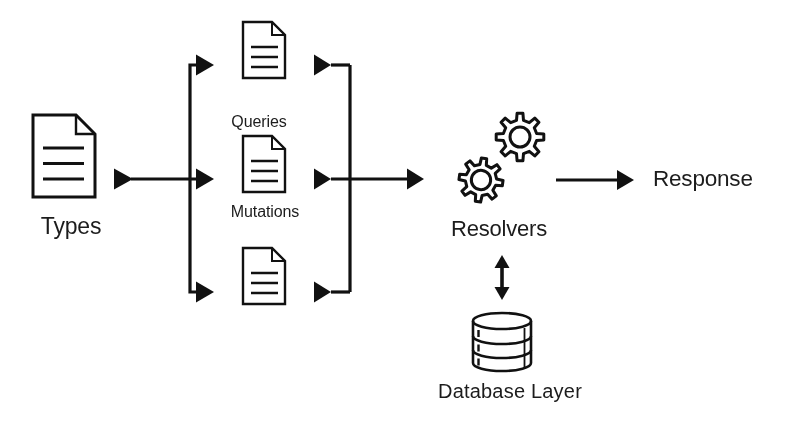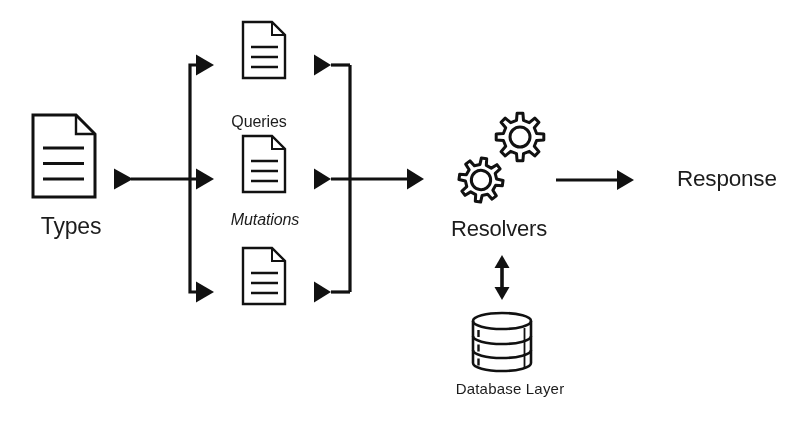--- a/index.html
+++ b/index.html
@@ -111,18 +111,18 @@
       <path d="M473 363 A29 8 0 0 0 531 363"></path>
       <path d="M473 336 A29 8 0 0 0 531 336"></path>
       <path d="M473 350 A29 8 0 0 0 531 350"></path>
       <path d="M524.5 328 V367" stroke-width="1.8"></path>
       <path d="M478.5 330 V337 M478.5 344.5 V351.5 M478.5 358.5 V365.5" stroke-width="2.4"></path>
     </g>
   </svg>
 
   <div class="lbl big center" style="left:71px;  top:215px;">Types</div>
   <div class="lbl small center" style="left:259px; top:94px;margin-top:20px;">Queries</div>
-  <div class="lbl small center" style="left:265px; top:212px;font-style:italic;">Mutations</div>
+  <div class="lbl small center" style="left:265px; top:204px;">Mutations</div>
   <div class="lbl big center" style="left:499px; top:218px; font-size:22px;">Resolvers</div>
-  <div class="lbl big" style="left:653px; top:168px; font-size:22.5px;margin-left:24px;">Response</div>
-  <div class="lbl small center" style="left:510px; top:381px; font-size:15px; letter-spacing:0.2px;">Database Layer</div>
+  <div class="lbl big" style="left:653px; top:168px; font-size:22.5px;">Response</div>
+  <div class="lbl small center" style="left:510px; top:381px; font-size:20px; letter-spacing:0.2px;">Database Layer</div>
 
 </div>
 
 </body></html>

